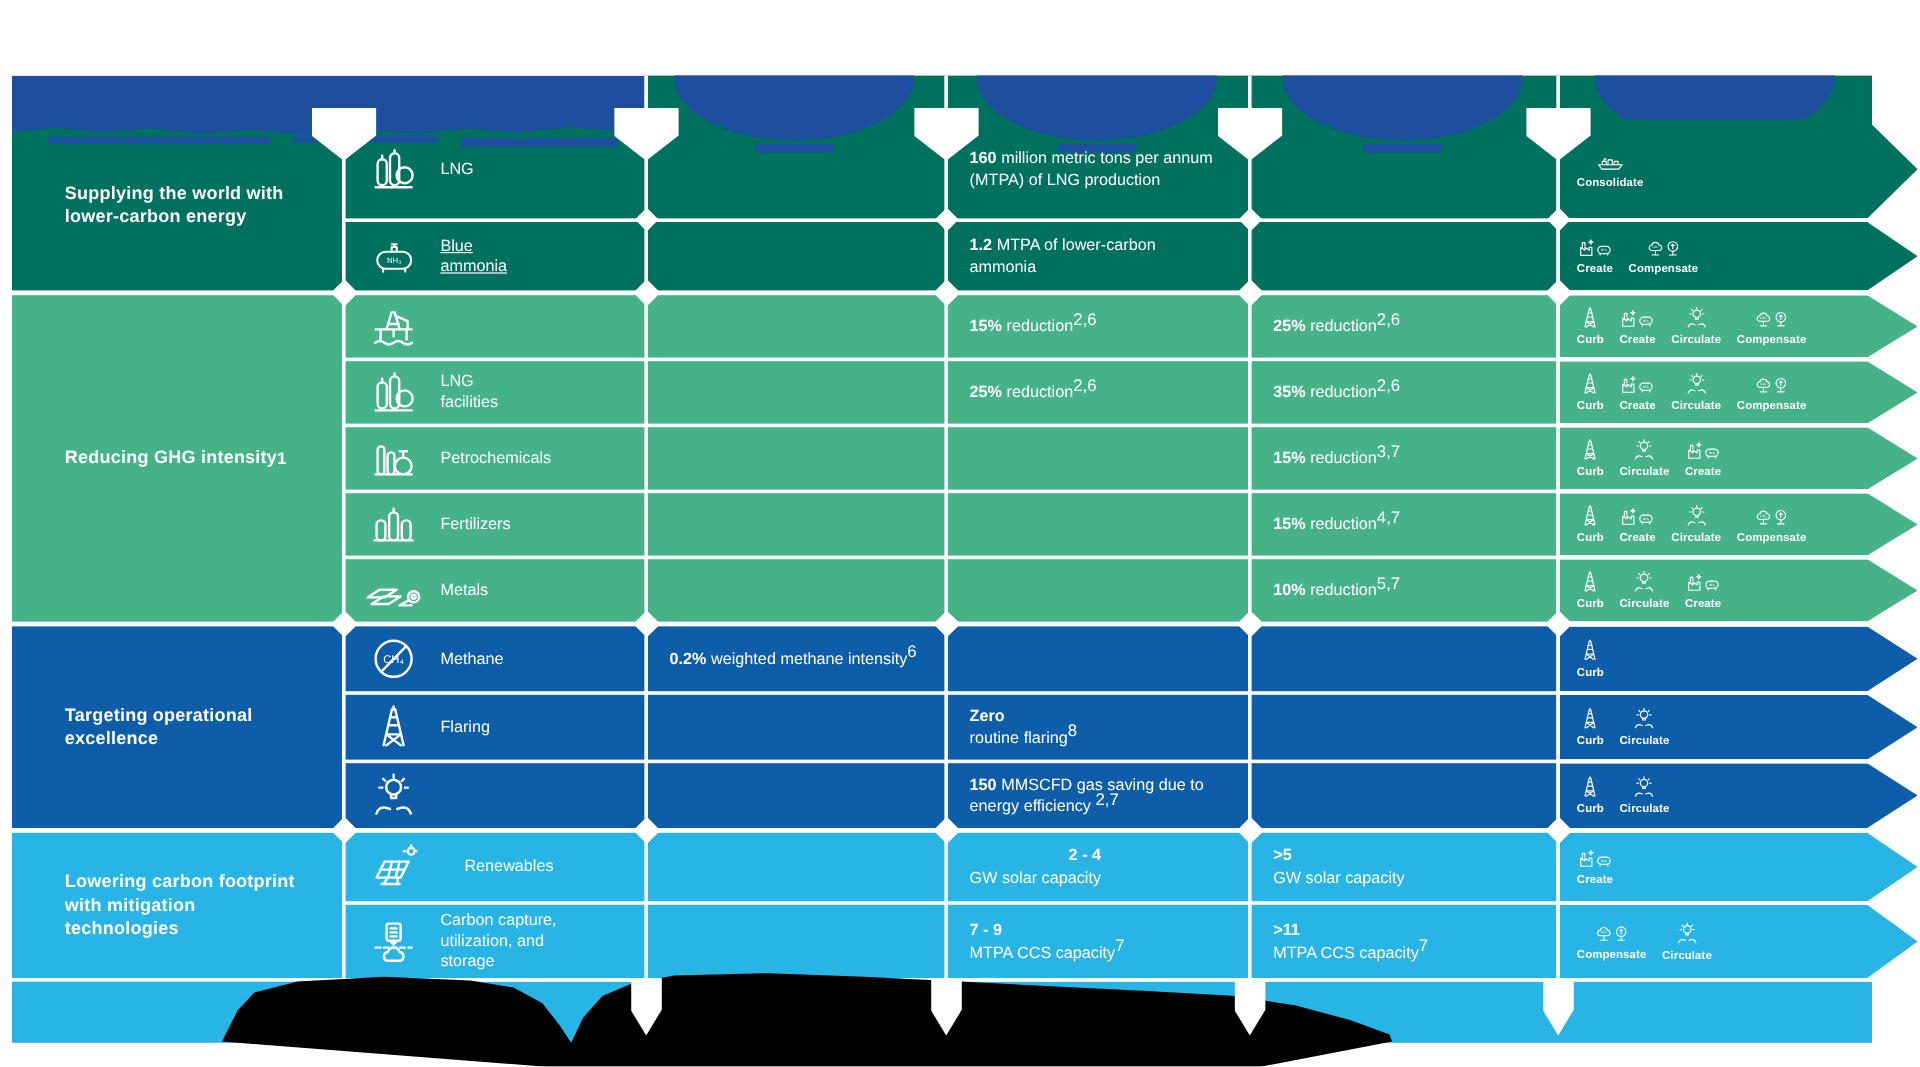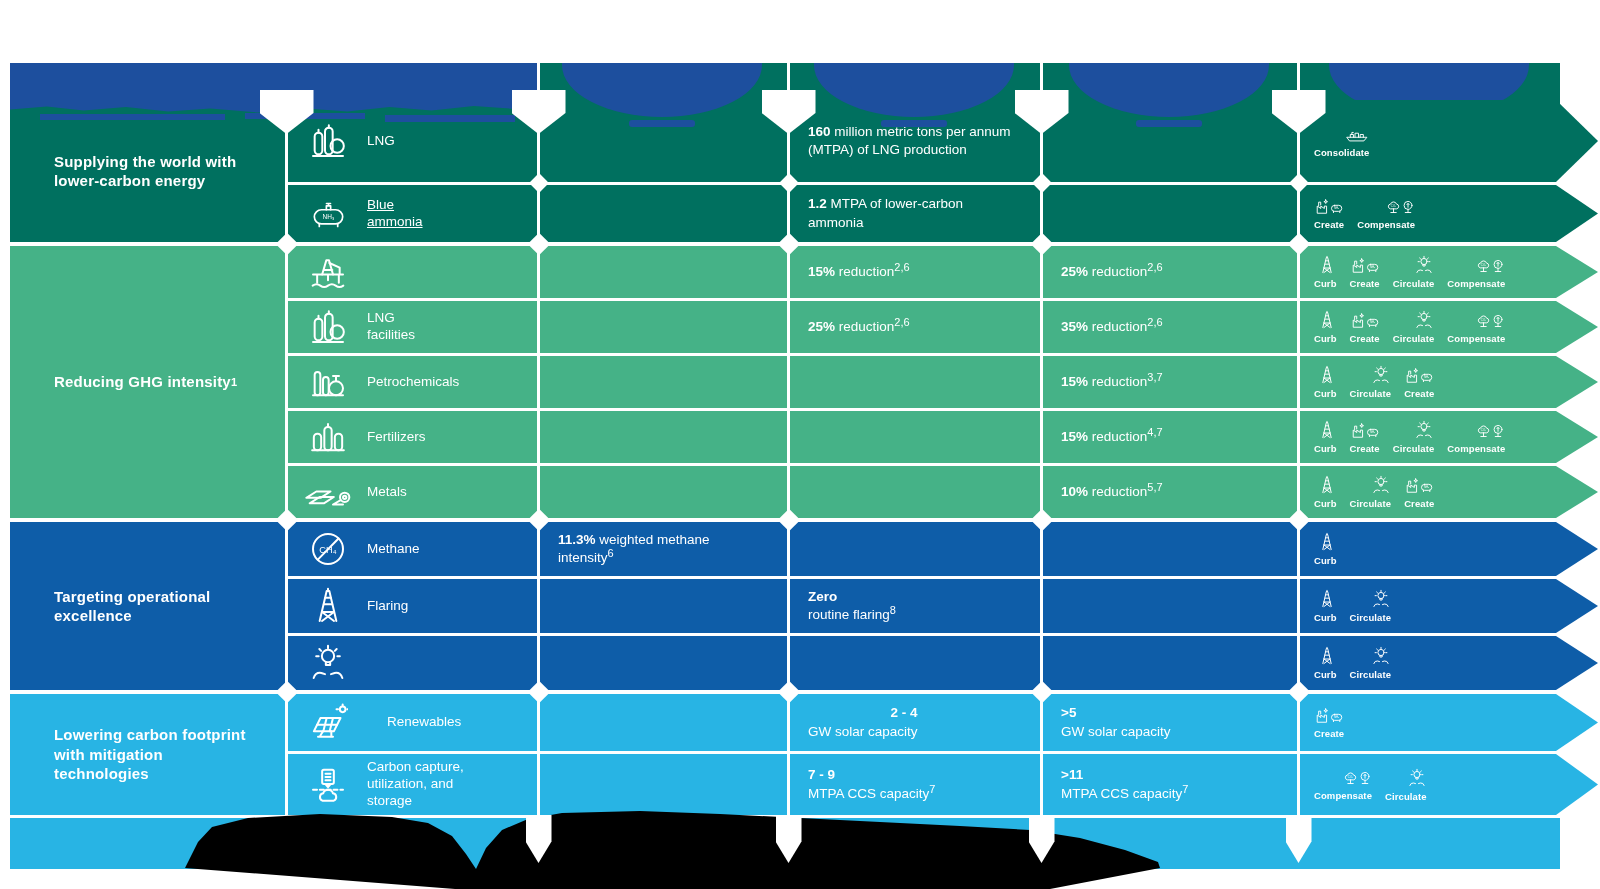--- a/index.html
+++ b/index.html
@@ -6,23 +6,23 @@
   #stage{position:relative;width:1600px;height:889px;overflow:hidden;background:#fff;
          font-family:"Liberation Sans", sans-serif;color:#fff;}
   .abs{position:absolute;}
   .sec-label{display:flex;align-items:center;font-weight:bold;font-size:15px;line-height:1.3;
              white-space:pre-line;letter-spacing:.2px;}
   .row-label{display:flex;align-items:center;font-size:13.5px;line-height:1.25;white-space:pre-line;}
   .icon-box{display:flex;align-items:center;justify-content:center;}
   .cell{display:flex;align-items:center;font-size:13.5px;line-height:1.35;}
   .cell .b{font-weight:bold;}
   .cell .blk{display:block;}
-  sup{font-size:11px;line-height:0;}
+  sup{font-size:14px;line-height:0;}
   .actions{display:flex;align-items:center;gap:13px;}
-  .action{display:flex;flex-direction:column;align-items:flex-end;gap:3px;}
+  .action{display:flex;flex-direction:column;align-items:center;gap:3px;}
   .action .alabel{font-size:9.5px;font-weight:bold;letter-spacing:.1px;}
   .vline,.hline,.diamond,.pent,.wedge{background:#fff;}
   .diamond{transform:rotate(45deg);}
   .pent{clip-path:polygon(0 0,100% 0,100% 52%,50% 100%,0 52%);}
   .wedge{clip-path:polygon(0 0,100% 0,100% 55%,50% 100%,0 55%);}
   .arrowcell{clip-path:polygon(0 0,calc(100% - 42px) 0,100% 50%,calc(100% - 42px) 100%,0 100%);}
   .band{clip-path:polygon(0 0,100% 0,100% 78%,96% 92%,88% 86%,80% 95%,72% 88%,64% 97%,55% 90%,
         47% 99%,38% 91%,30% 97%,22% 88%,14% 95%,7% 87%,0 93%);}
   svg.ic{display:block;color:#fff;}
   svg.ic *{vector-effect:non-scaling-stroke;}
@@ -418,21 +418,21 @@
     </div>
     <div class="abs sec-label" style="left: 54px; top: 522px; width: 216px; height: 168px;"><span>Targeting operational
 excellence</span></div>
     <div class="abs icon-box" style="left: 302px; top: 522px; width: 52px; height: 54px;">
       <svg class="ic" width="40" height="40" viewBox="0 0 24 24">
         <use href="#sym-methane"></use>
       </svg>
     </div>
     <div class="abs row-label" style="left: 367px; top: 522px; width: 165px; height: 54px;"><span>Methane</span></div>
     <div class="abs cell" style="left: 558px; top: 522px; width: 208px; height: 54px;">
-      <span><span class="b">11.3%</span><span> weighted methane intensity</span><sup>6</sup></span>
+      <span><span class="b">0.2%</span><span> weighted methane intensity</span><sup>6</sup></span>
     </div>
     <div class="abs actions" style="left: 1314px; top: 522px; width: 250px; height: 54px;">
       <div class="action">
         <svg class="ic" width="20" height="20" viewBox="0 0 24 24">
           <use href="#sym-derrick"></use>
         </svg>
         <span class="alabel">Curb</span>
       </div>
     </div>
     <div class="abs icon-box" style="left: 302px; top: 579px; width: 52px; height: 54px;">
@@ -455,20 +455,23 @@
         <svg class="ic" width="20" height="20" viewBox="0 0 24 24">
           <use href="#sym-bulbhands"></use>
         </svg>
         <span class="alabel">Circulate</span>
       </div>
     </div>
     <div class="abs icon-box" style="left: 302px; top: 636px; width: 52px; height: 54px;">
       <svg class="ic" width="40" height="40" viewBox="0 0 24 24">
         <use href="#sym-bulbhands"></use>
       </svg>
+    </div>
+    <div class="abs cell" style="left: 808px; top: 636px; width: 211px; height: 54px;">
+      <span><span class="b">150</span><span> MMSCFD gas saving due to energy efficiency </span><sup>2,7</sup></span>
     </div>
     <div class="abs actions" style="left: 1314px; top: 636px; width: 250px; height: 54px;">
       <div class="action">
         <svg class="ic" width="20" height="20" viewBox="0 0 24 24">
           <use href="#sym-derrick"></use>
         </svg>
         <span class="alabel">Curb</span>
       </div>
       <div class="action">
         <svg class="ic" width="20" height="20" viewBox="0 0 24 24">

